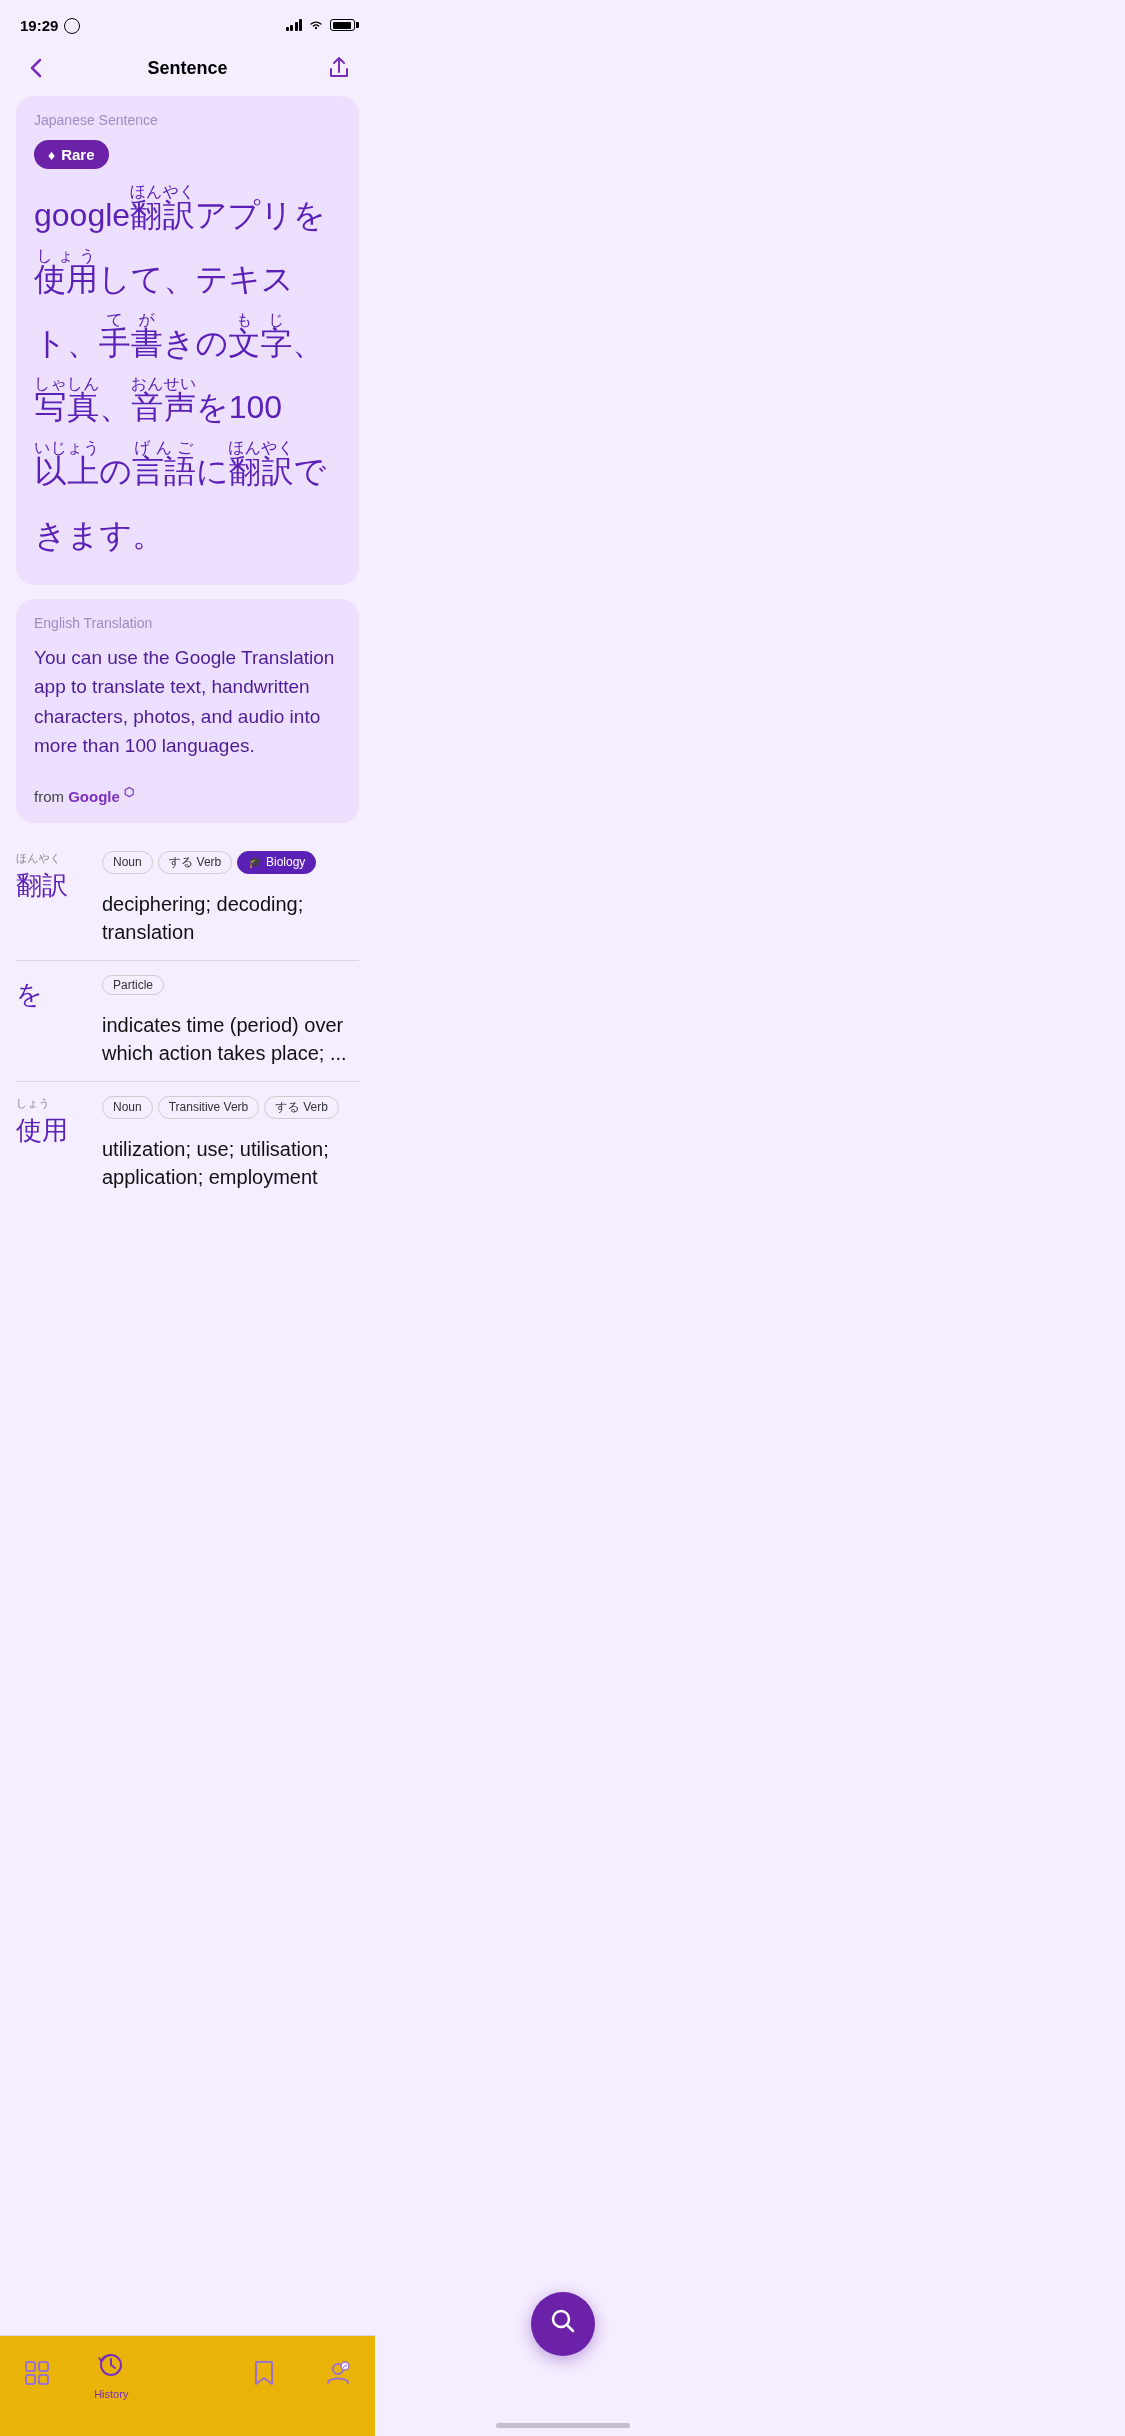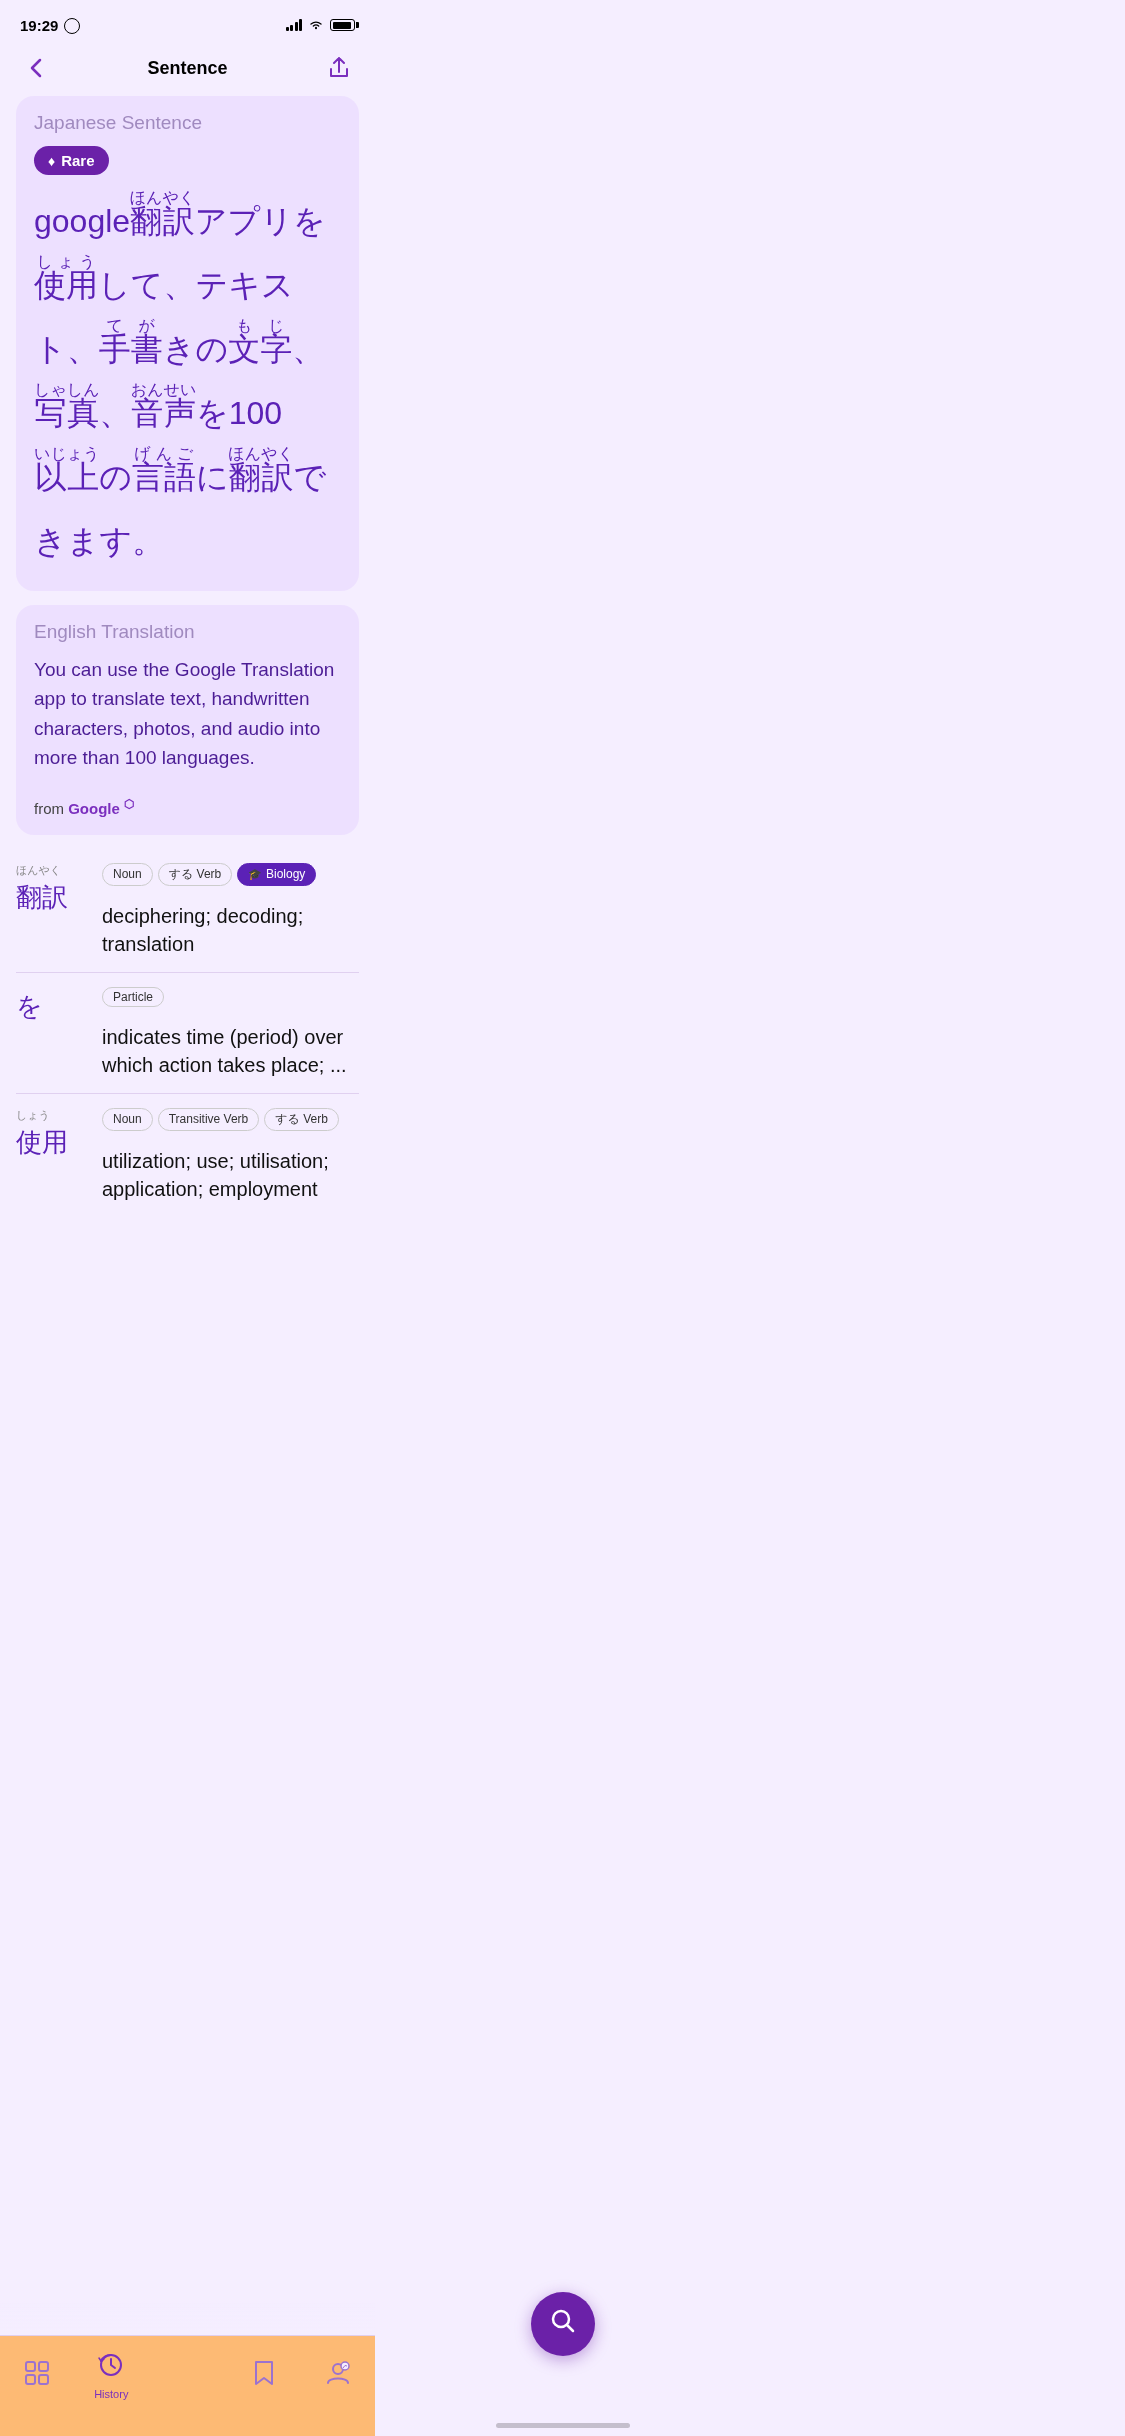--- a/index.html
+++ b/index.html
@@ -118,21 +118,21 @@
     }
 
     
     .card {
       background: #EDE0FF;
       border-radius: 18px;
       margin: 0 16px 14px;
       padding: 16px 18px 18px;
     }
     .card-label {
-      font-size: 19px;
+      font-size: 14px;
       color: #a08abf;
       margin-bottom: 12px;
     }
 
     
     .rare-badge {
       background: #6B21A8;
       color: #fff;
       border-radius: 20px;
       padding: 6px 14px;
@@ -236,21 +236,21 @@
       color: #111;
       line-height: 1.4;
     }
 
     
     .bottom-nav {
       position: fixed;
       bottom: 0;
       left: 0;
       width: 375px;
-      background: #fdba74;
+      background: #eab308;
       display: flex;
       justify-content: space-around;
       align-items: center;
       padding: 8px 0 28px;
       border-top: 1px solid #e0d0ef;
     }
     .nav-item {
       display: flex;
       flex-direction: column;
       align-items: center;

